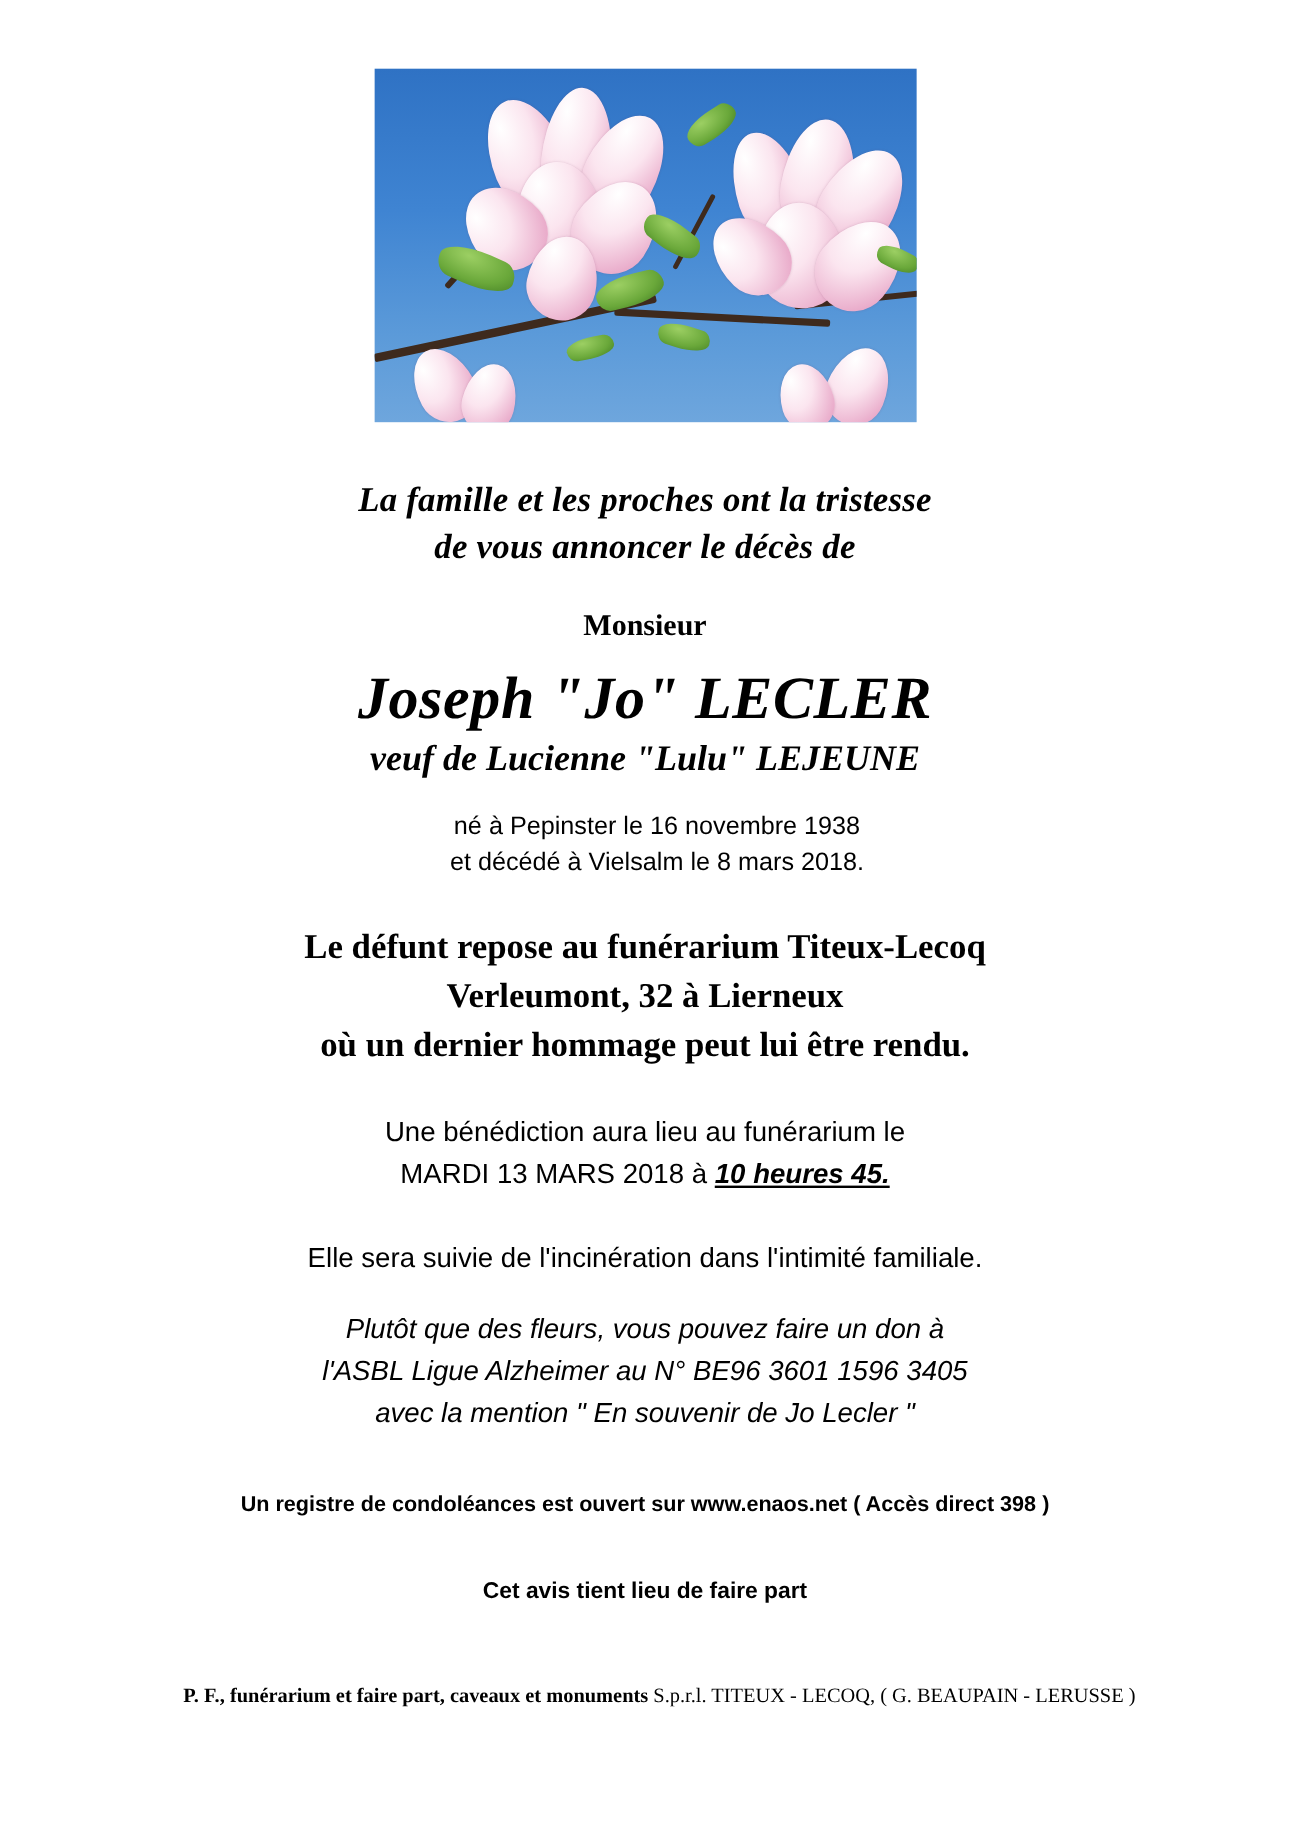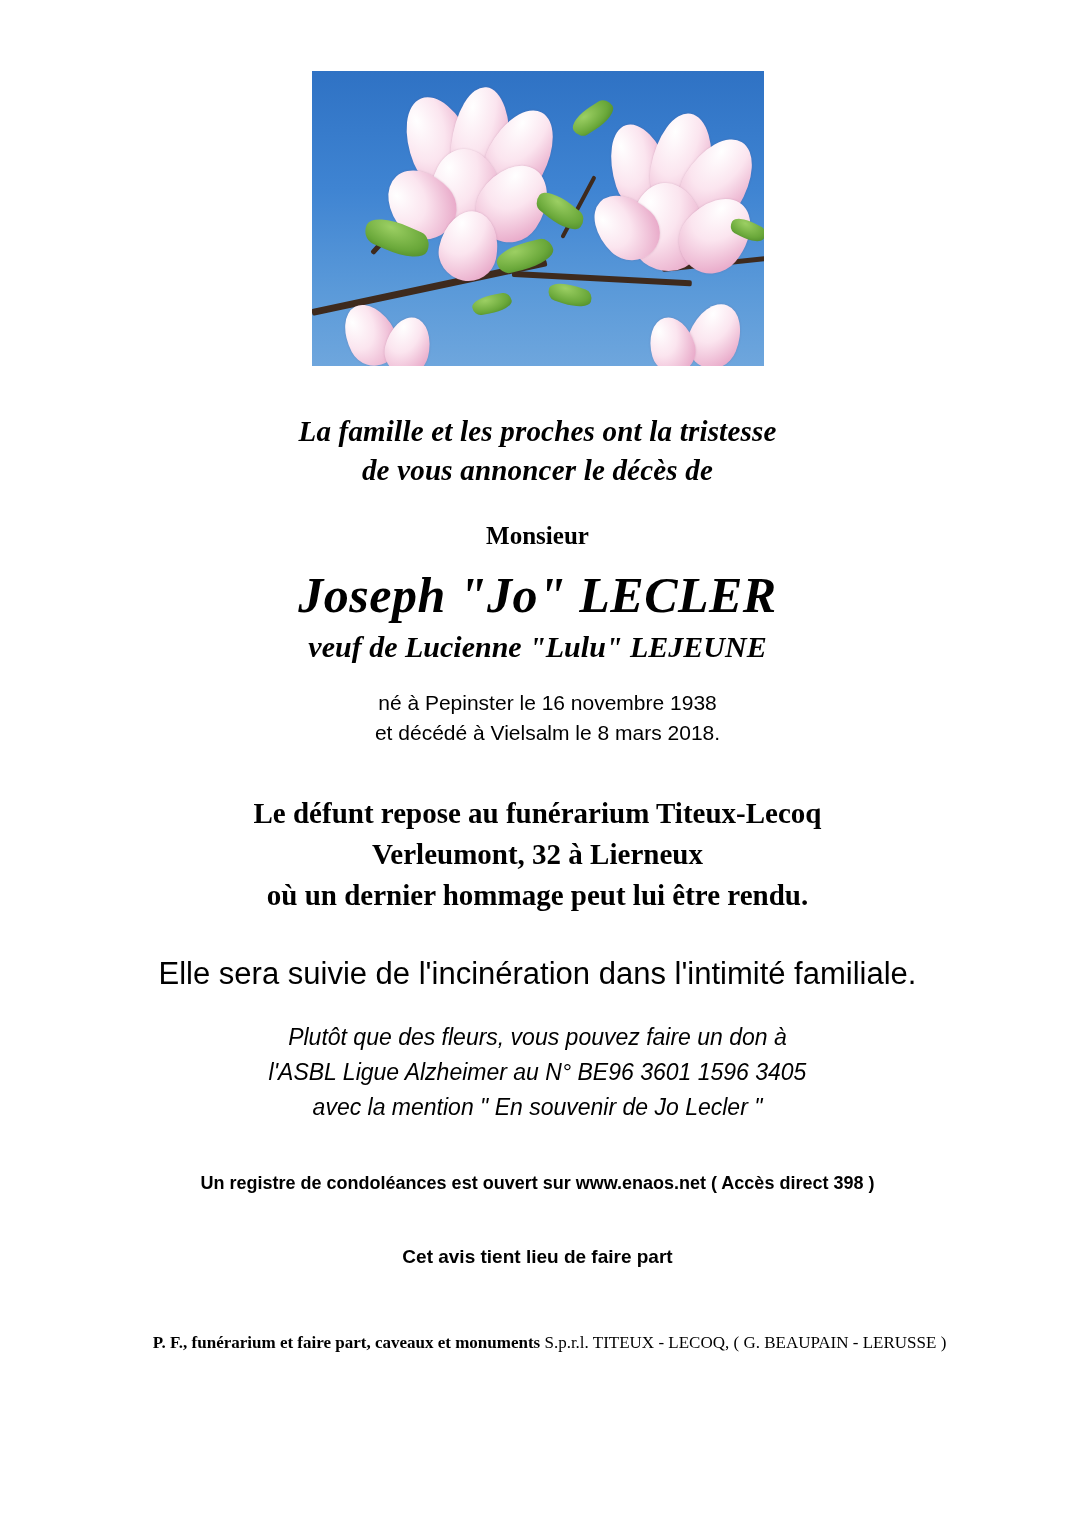--- a/index.html
+++ b/index.html
@@ -12,21 +12,21 @@
     height: 1520px;
     font-family: "Liberation Serif", serif;
     color: #000000;
     position: relative;
     overflow: hidden;
   }
   .page {
     width: 1075px;
     height: 1520px;
     box-sizing: border-box;
-    padding: 14px;
+    padding: 0;
     display: flex;
     flex-direction: column;
     align-items: center;
   }
 
   
   .photo-wrap {
     margin-top: 57px;
     width: 452px;
     height: 295px;
@@ -98,42 +98,42 @@
   }
   .t-dates {
     margin-top: 24px;
     font-family: "Liberation Sans", sans-serif;
     font-size: 21px;
     line-height: 1.45;
     text-align: center;
     margin-left: 20px;
   }
   .t-funerarium {
-    margin-top: 44px;
+    margin-top: 34px;
     font-weight: bold;
     font-size: 29px;
     line-height: 1.42;
     text-align: center;
   }
   .t-benediction {
     margin-top: 34px;
     font-family: "Liberation Sans", sans-serif;
     font-size: 23px;
     line-height: 1.5;
     text-align: center;
   }
   .t-benediction .hour {
     font-weight: bold;
     font-style: italic;
     text-decoration: underline;
   }
   .t-incineration {
     margin-top: 40px;
     font-family: "Liberation Sans", sans-serif;
-    font-size: 31px;
+    font-size: 23px;
     text-align: center;
   }
   .t-don {
     margin-top: 28px;
     font-family: "Liberation Sans", sans-serif;
     font-style: italic;
     font-size: 23px;
     line-height: 1.52;
     text-align: center;
   }
@@ -219,20 +219,24 @@
     <div>né à Pepinster le 16 novembre 1938</div>
     <div>et décédé à Vielsalm le 8 mars 2018.</div>
   </div>
 
   <div class="t-funerarium">
     <div>Le défunt repose au funérarium Titeux-Lecoq</div>
     <div>Verleumont, 32 à Lierneux</div>
     <div>où un dernier hommage peut lui être rendu.</div>
   </div>
 
+  <div class="t-benediction">
+    <div>Une bénédiction aura lieu au funérarium le</div>
+    <div><span>MARDI 13 MARS 2018 à </span><span class="hour">10 heures 45.</span></div>
+  </div>
 
   <div class="t-incineration">Elle sera suivie de l'incinération dans l'intimité familiale.</div>
 
   <div class="t-don">
     <div>Plutôt que des fleurs, vous pouvez faire un don à</div>
     <div>l'ASBL Ligue Alzheimer au N° BE96 3601 1596 3405</div>
     <div>avec la mention  " En souvenir de Jo Lecler "</div>
   </div>
 
   <div class="t-registre">Un registre de condoléances est ouvert sur www.enaos.net ( Accès direct 398 )</div>

